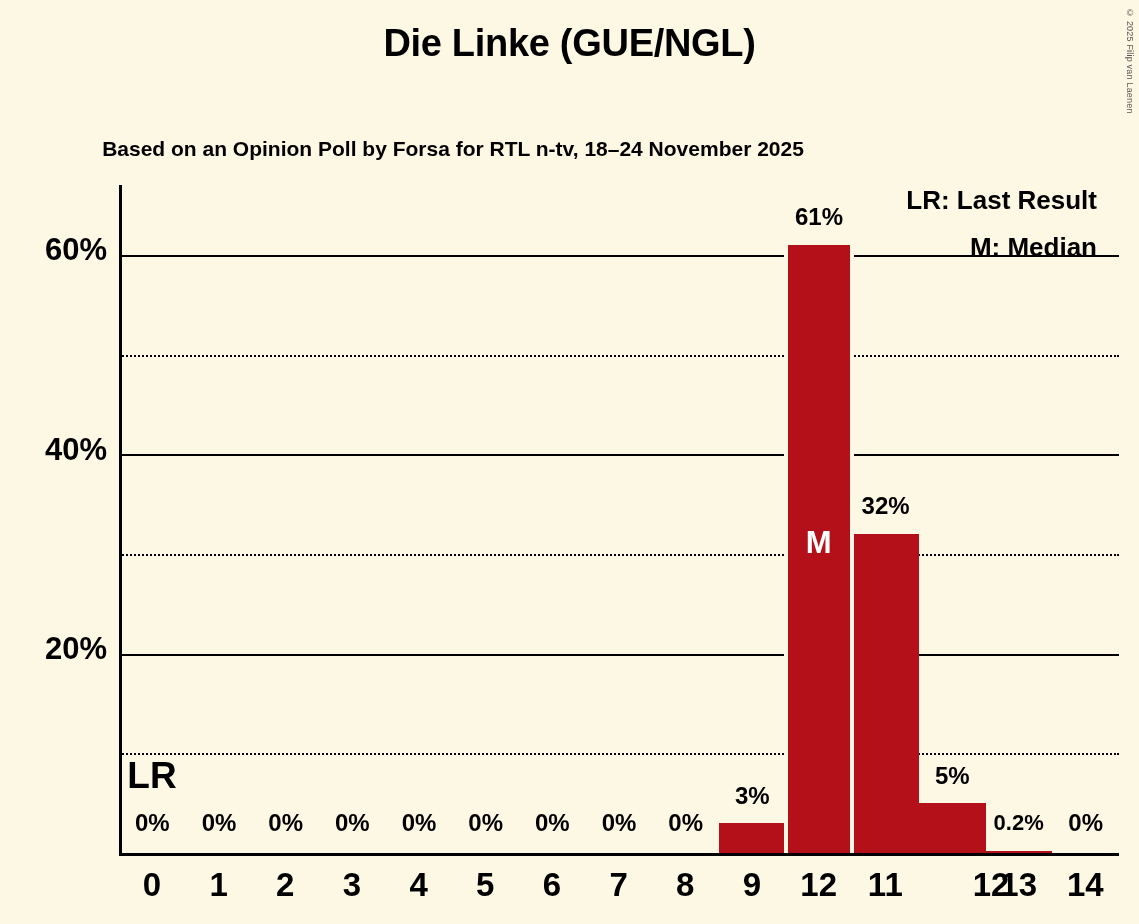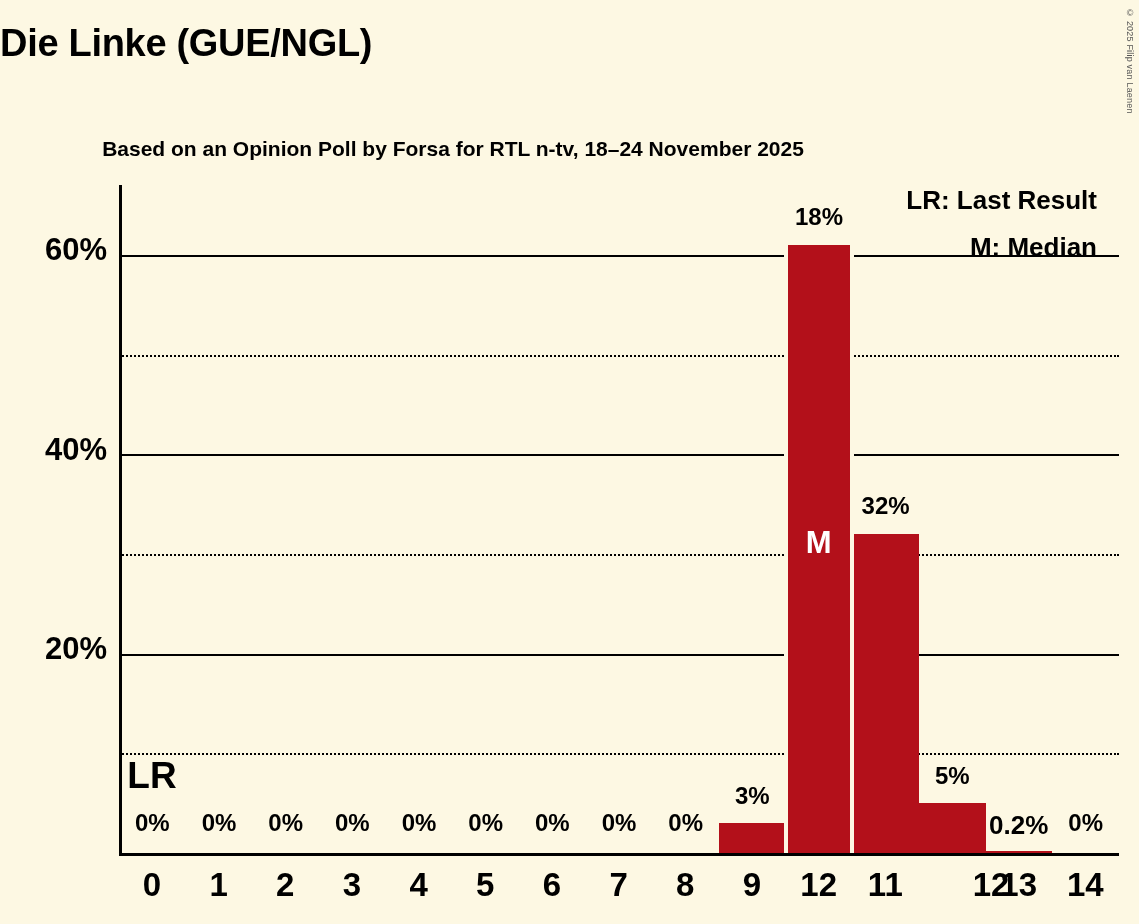--- a/index.html
+++ b/index.html
@@ -27,21 +27,21 @@
     color: #555;
     writing-mode: vertical-rl;
     text-orientation: mixed;
     letter-spacing: 0.2px;
   }
   .title {
     position: absolute;
     top: 22px;
     left: 0;
     width: 1139px;
-    text-align: left;
+    text-align: center;
     font-size: 38px;
     font-weight: bold;
     letter-spacing: -0.3px;
   }
   .subtitle1 {
     position: absolute;
     top: 88px;
     left: 0;
     width: 1139px;
     text-align: center;
@@ -111,21 +111,21 @@
     background: #fdf8e3;
   }
   .bar-value {
     position: absolute;
     font-size: 24px;
     font-weight: bold;
     text-align: center;
     white-space: nowrap;
   }
   .bar-value.small {
-    font-size: 26px;
+    font-size: 22px;
   }
   .xtick-label {
     position: absolute;
     top: 866px;
     font-size: 33px;
     font-weight: bold;
     text-align: center;
     width: 66px;
   }
   .legend {
@@ -190,21 +190,21 @@
     <div class="bar-value" style="left: 0px; width: 66.7px; top: 624px;">0%</div>
     <div class="bar-value" style="left: 66.7px; width: 66.7px; top: 624px;">0%</div>
     <div class="bar-value" style="left: 133.3px; width: 66.7px; top: 624px;">0%</div>
     <div class="bar-value" style="left: 200.0px; width: 66.7px; top: 624px;">0%</div>
     <div class="bar-value" style="left: 266.7px; width: 66.7px; top: 624px;">0%</div>
     <div class="bar-value" style="left: 333.3px; width: 66.7px; top: 624px;">0%</div>
     <div class="bar-value" style="left: 400.0px; width: 66.7px; top: 624px;">0%</div>
     <div class="bar-value" style="left: 466.7px; width: 66.7px; top: 624px;">0%</div>
     <div class="bar-value" style="left: 533.3px; width: 66.7px; top: 624px;">0%</div>
     <div class="bar-value" style="left: 600.0px; width: 66.7px; top: 597px;">3%</div>
-    <div class="bar-value" style="left: 666.7px; width: 66.7px; top: 18px;">18%</div>
+    <div class="bar-value" style="left: 666.7px; width: 66.7px; top: 18px;">61%</div>
     <div class="bar-value" style="left: 733.3px; width: 66.7px; top: 307px;">32%</div>
     <div class="bar-value" style="left: 800.0px; width: 66.7px; top: 577px;">5%</div>
     <div class="bar-value small" style="left: 857.7px; width: 84px; top: 625px;">0.2%</div>
     <div class="bar-value" style="left: 933.3px; width: 66.7px; top: 624px;">0%</div>
   </div>
 
   <div class="axis-y"></div>
   <div class="axis-x"></div>
 
   <div class="ytick-label" style="top: 631px;">20%</div>

